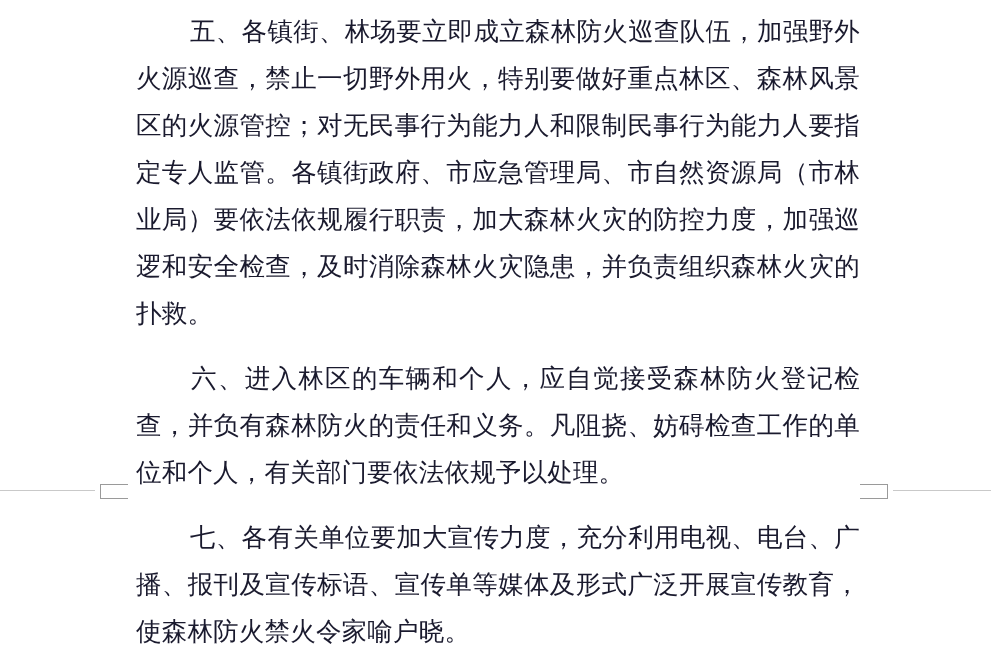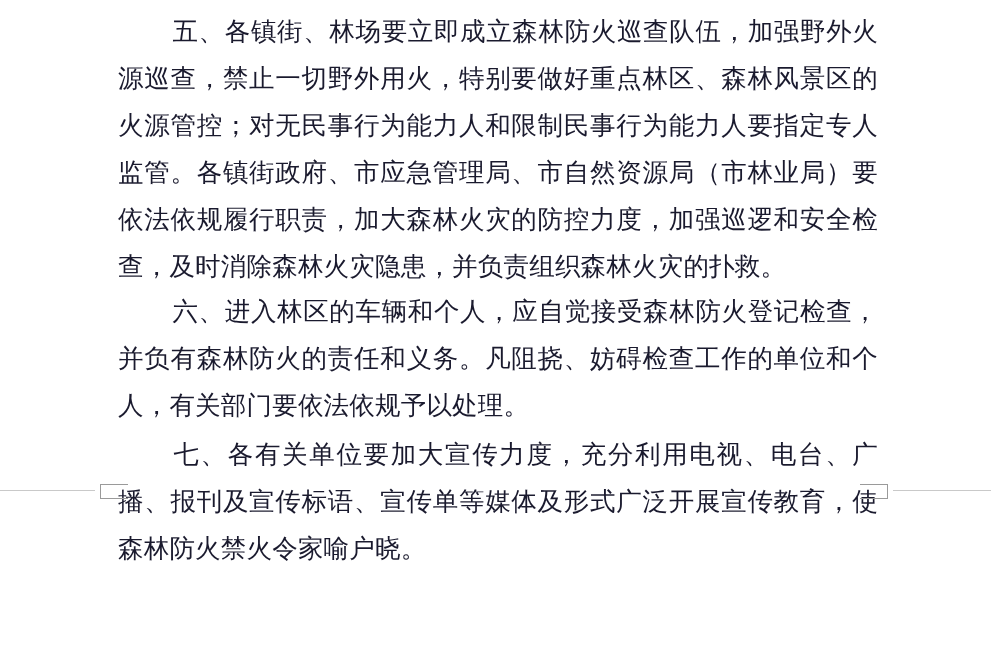--- a/index.html
+++ b/index.html
@@ -25,29 +25,29 @@
     left: 118px;
     top: 0px;
     width: 760px;
   }
   .para {
     font-size: 25.5px;
     line-height: 47px;
     color: #1a1a2e;
     text-align: justify;
     text-justify: inter-ideograph;
-    margin: 0;
+    margin: 18px;
     letter-spacing: 0.2px;
   }
   .para .indent {
     display: inline-block;
     width: 54px;
   }
   .para-1 { margin-top: 8px; }
-  .para-2 { margin-top: 0px; font-family: Liberation Mono, monospace; }
+  .para-2 { margin-top: 0px; }
   .para-3 { margin-top: 0px; font-family: Liberation Serif, serif; }
 
   
   .page-break {
     position: absolute;
     left: 0;
     top: 484px;
     width: 991px;
     height: 14px;
   }

